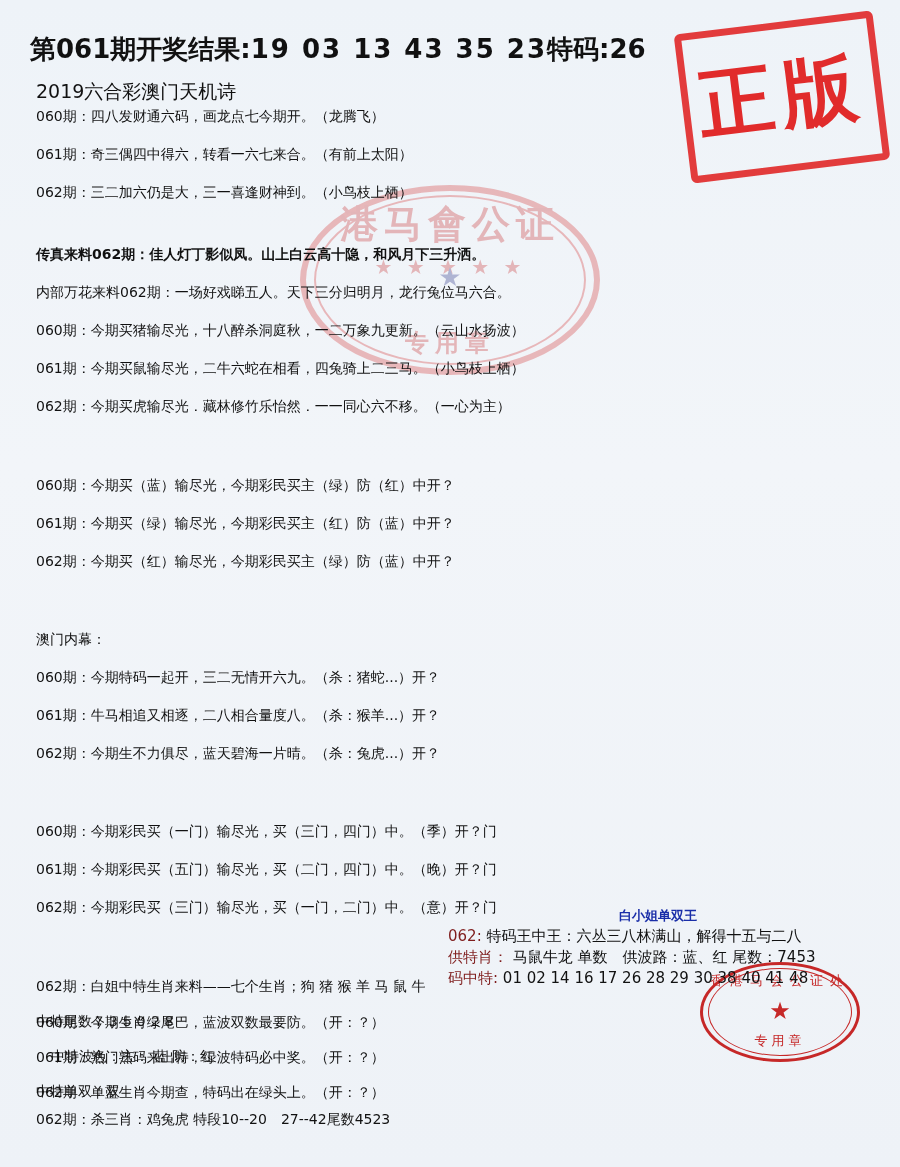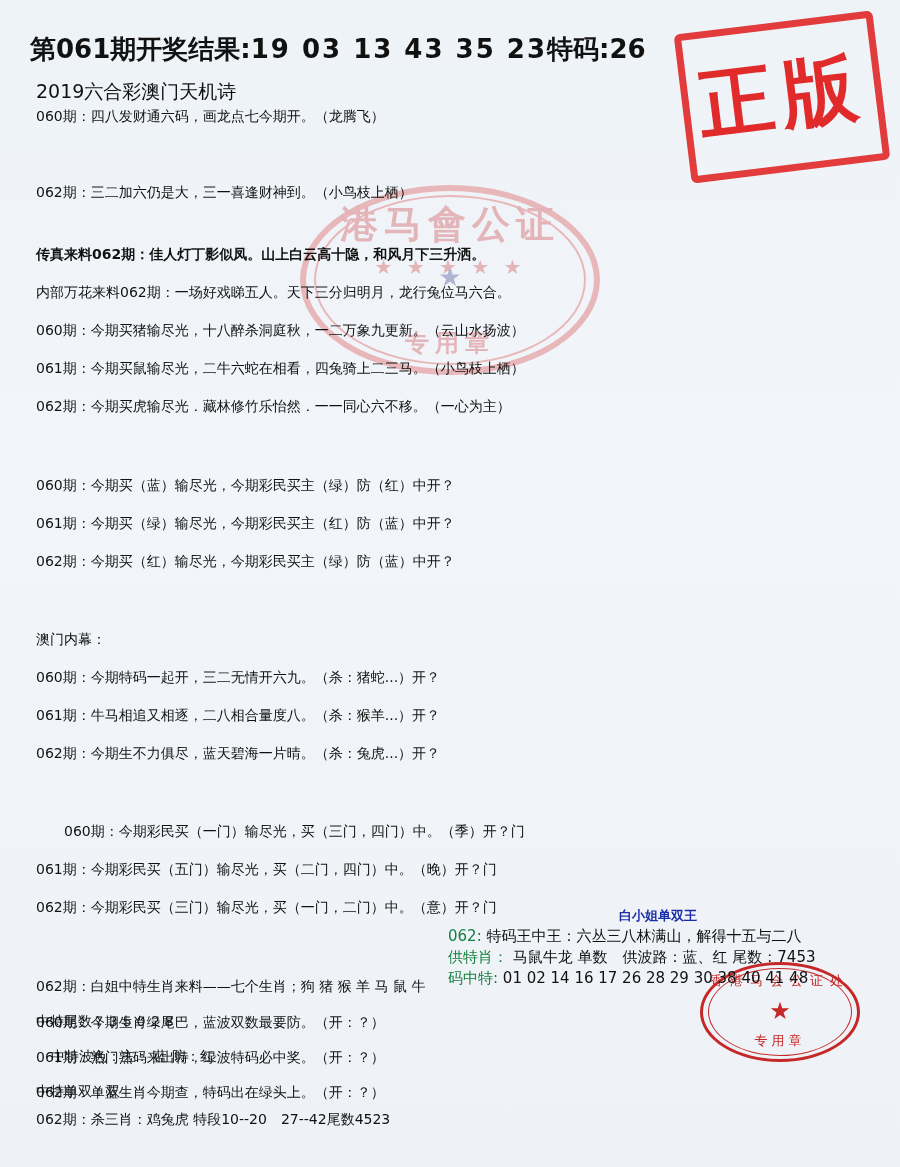--- a/index.html
+++ b/index.html
@@ -113,21 +113,21 @@
   
   .panel{
     position:absolute;left:448px;top:905px;width:420px;
     font-size:15px;line-height:21px;color:#111;
   }
   .panel .ptitle{
     text-align:center;font-size:13px;font-weight:bold;color:#1a2ea8;
     margin-bottom:0;
   }
   .panel .prow{white-space:nowrap;}
-  .panel .blue{color:#15803d;}
+  .panel .blue{color:#7f1d1d;}
   .panel .k{color:#111;}
 </style>
 </head>
 <body>
 
 <div class="page"></div>
 
 <div class="content">
 
   <div class="header">
@@ -154,20 +154,23 @@
     <div class="t">香港马会公证处</div>
     <div class="star">★</div>
     <div class="b">专用章</div>
   </div>
 
   <div class="line title" style="left:36px;top:80px;">2019六合彩澳门天机诗</div>
 
   <div class="line" style="left:36px;top:105px;">
     <span class="lbl">060期：</span><span class="txt">四八发财通六码，画龙点七今期开。（龙腾飞）</span>
   </div>
+  <div class="line" style="left:36px;top:143px;">
+    <span class="lbl">061期：</span><span class="txt">奇三偶四中得六，转看一六七来合。（有前上太阳）</span>
+  </div>
   <div class="line" style="left:36px;top:181px;">
     <span class="lbl">062期：</span><span class="txt">三二加六仍是大，三一喜逢财神到。（小鸟枝上栖）</span>
   </div>
 
   <div class="line" style="left:36px;top:243px;font-weight:bold;">
     <span class="lbl">传真来料062期：</span><span class="txt">佳人灯丁影似凤。山上白云高十隐，和风月下三升洒。</span>
   </div>
   <div class="line" style="left:36px;top:281px;">
     <span class="lbl">内部万花来料062期：</span><span class="txt">一场好戏睇五人。天下三分归明月，龙行兔位马六合。</span>
   </div>
@@ -196,21 +199,21 @@
   <div class="line" style="left:36px;top:666px;">
     <span class="lbl">060期：</span><span class="txt">今期特码一起开，三二无情开六九。（杀：猪蛇...）开？</span>
   </div>
   <div class="line" style="left:36px;top:704px;">
     <span class="lbl">061期：</span><span class="txt">牛马相追又相逐，二八相合量度八。（杀：猴羊...）开？</span>
   </div>
   <div class="line" style="left:36px;top:742px;">
     <span class="lbl">062期：</span><span class="txt">今期生不力俱尽，蓝天碧海一片晴。（杀：兔虎...）开？</span>
   </div>
 
-  <div class="line" style="left:36px;top:820px;margin-left:28px;">
+  <div class="line" style="left:36px;top:820px;">
     <span class="lbl">060期：</span><span class="txt">今期彩民买（一门）输尽光，买（三门，四门）中。（季）开？门</span>
   </div>
   <div class="line" style="left:36px;top:858px;">
     <span class="lbl">061期：</span><span class="txt">今期彩民买（五门）输尽光，买（二门，四门）中。（晚）开？门</span>
   </div>
   <div class="line" style="left:36px;top:896px;">
     <span class="lbl">062期：</span><span class="txt">今期彩民买（三门）输尽光，买（一门，二门）中。（意）开？门</span>
   </div>
 
   <div class="line" style="left:36px;top:975px;">

